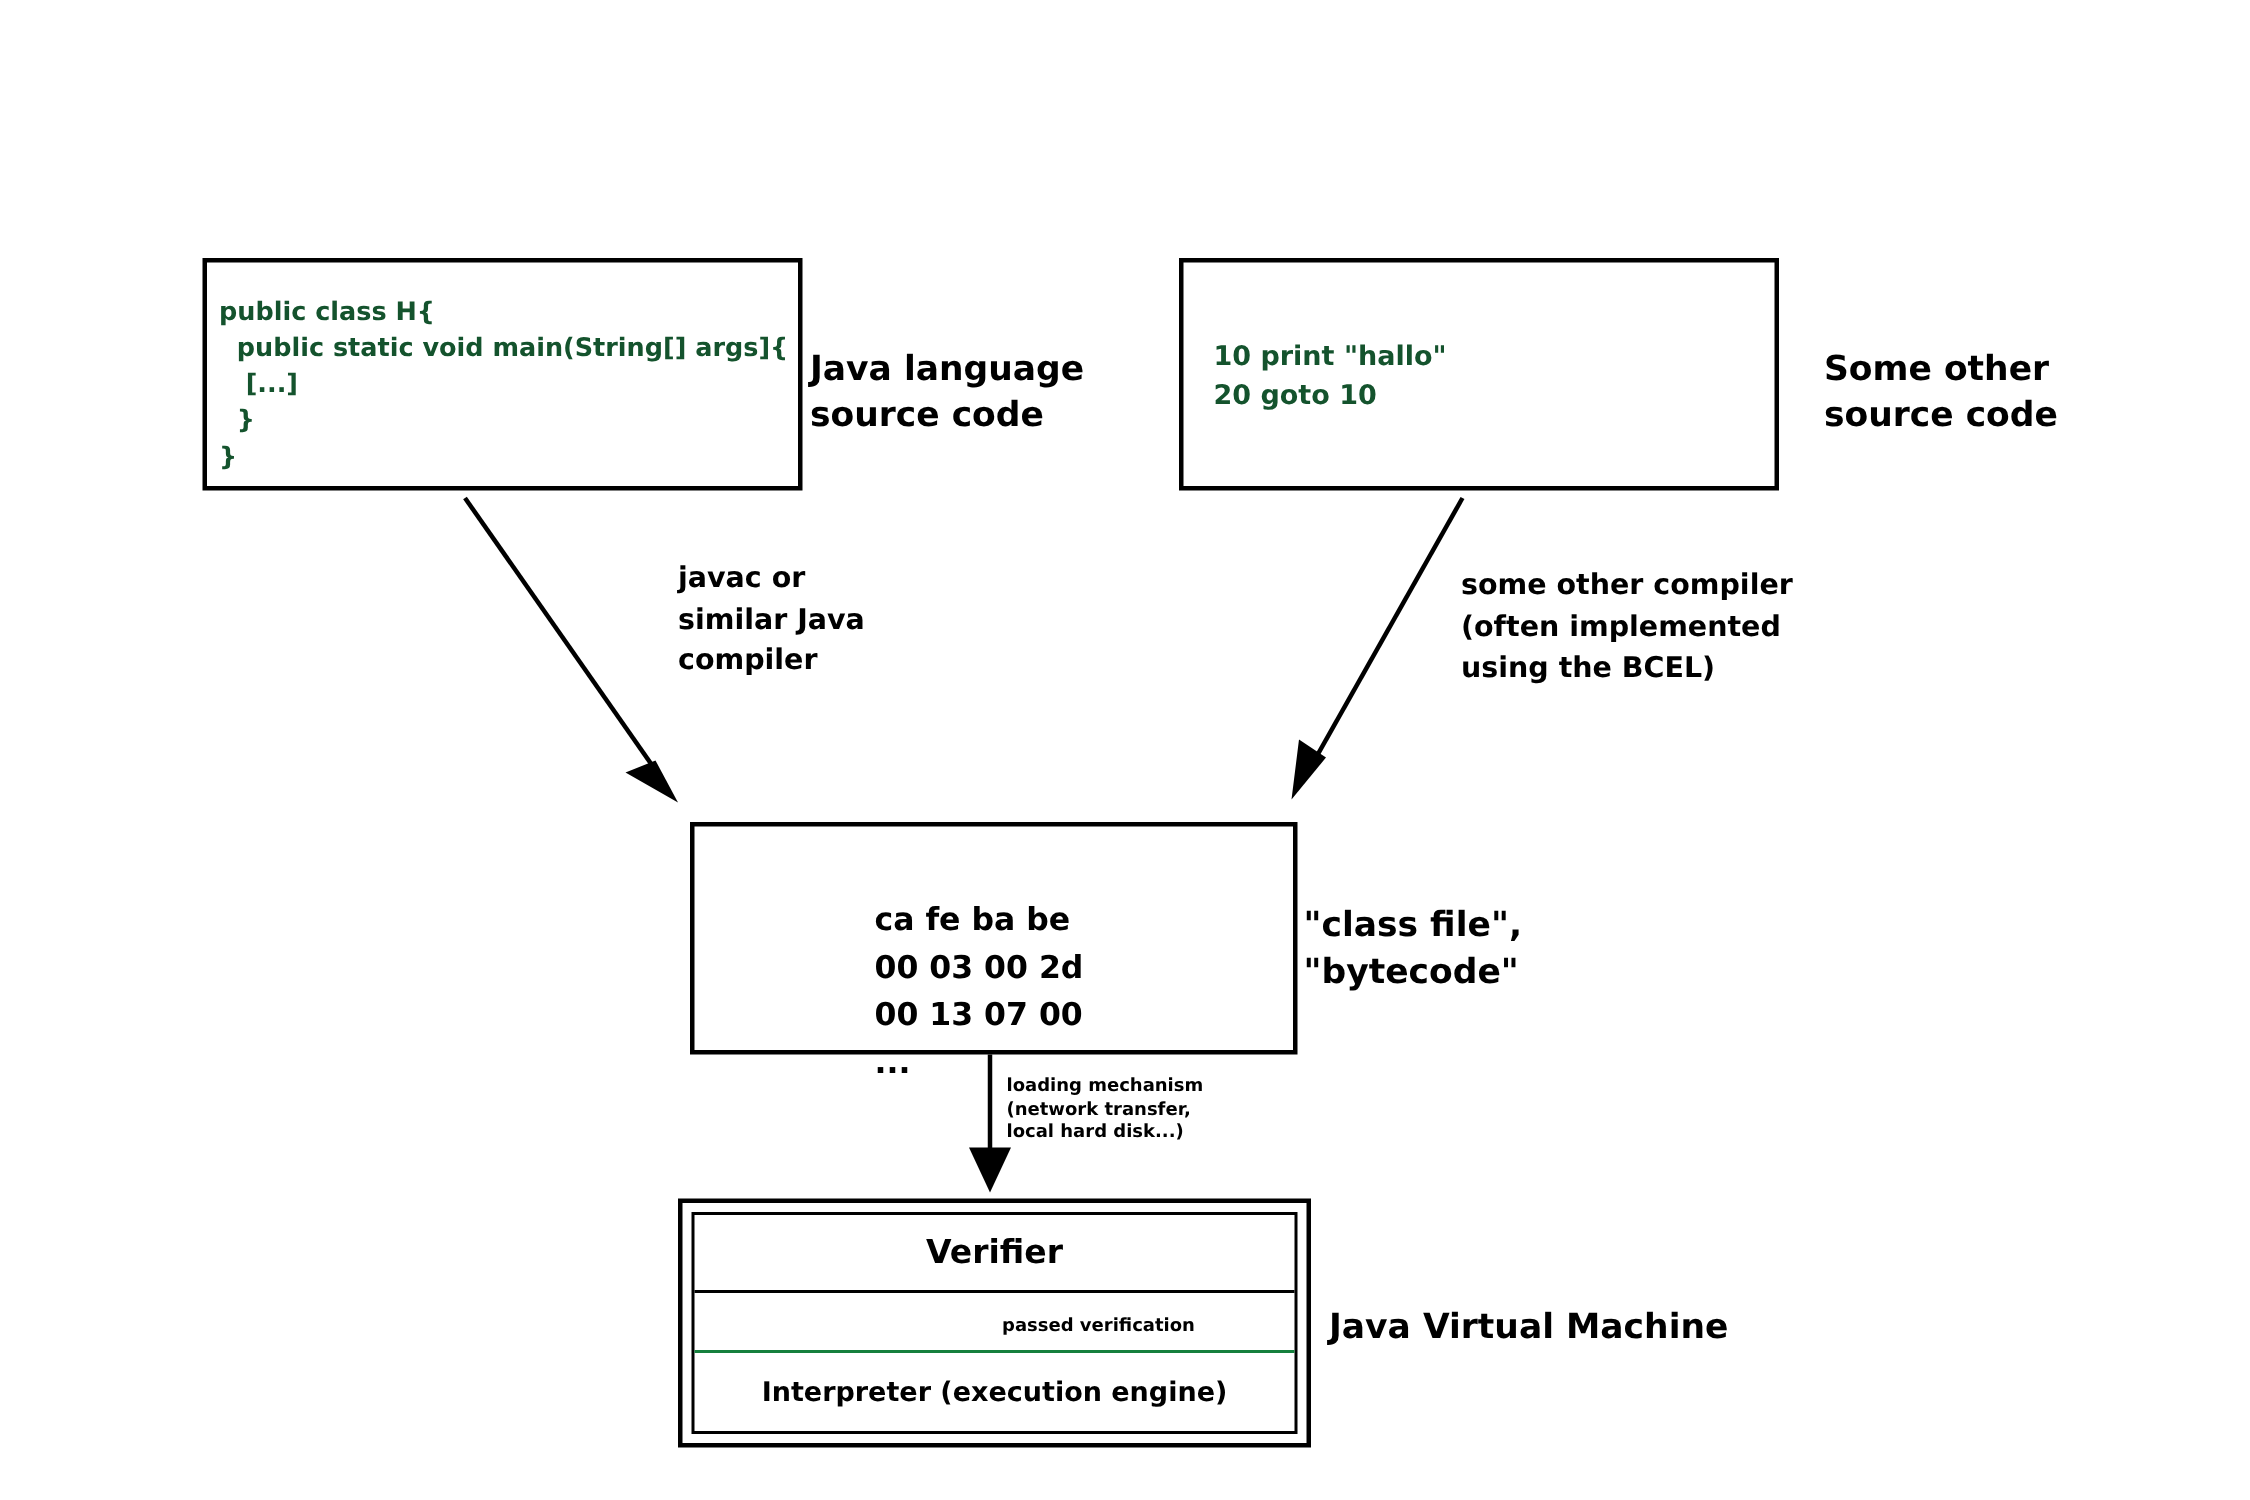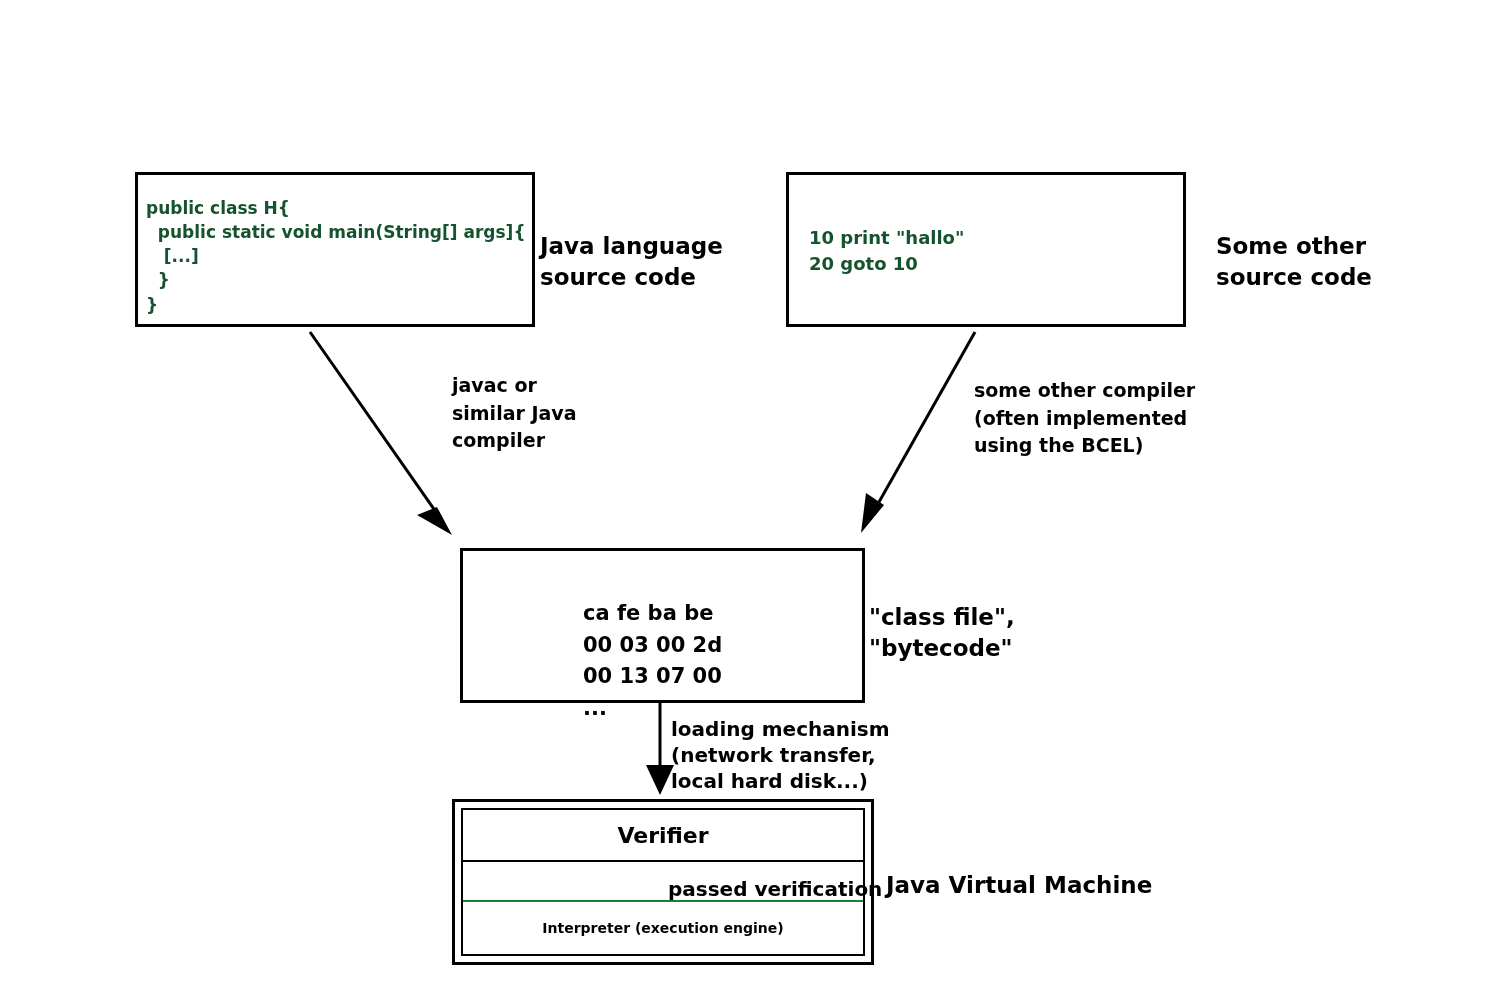--- a/index.html
+++ b/index.html
@@ -46,21 +46,21 @@
   }
   .label-big {
     font-size: 23px;
     line-height: 1.35;
   }
   .label-mid {
     font-size: 19px;
     line-height: 1.45;
   }
   .label-small {
-    font-size: 20px;
+    font-size: 12px;
     line-height: 1.3;
   }
   .bytecode {
     position: absolute;
     font-family: "DejaVu Sans", sans-serif;
     font-weight: bold;
     font-size: 21px;
     line-height: 1.5;
     white-space: pre;
   }
@@ -93,21 +93,21 @@
     border-bottom: 2px solid #000;
     font-size: 22px;
   }
   .jvm-row-middle {
     height: 40px;
     border-bottom: 2px solid #15803d;
     position: relative;
   }
   .jvm-row-interp {
     flex: 1;
-    font-size: 14px;
+    font-size: 18px;
   }
   svg line, svg path, svg polygon {
     shape-rendering: geometricPrecision;
   }
 </style>
 </head>
 <body>
 
 <svg id="canvas" viewBox="0 0 1500 1000" xmlns="http://www.w3.org/2000/svg">
 

